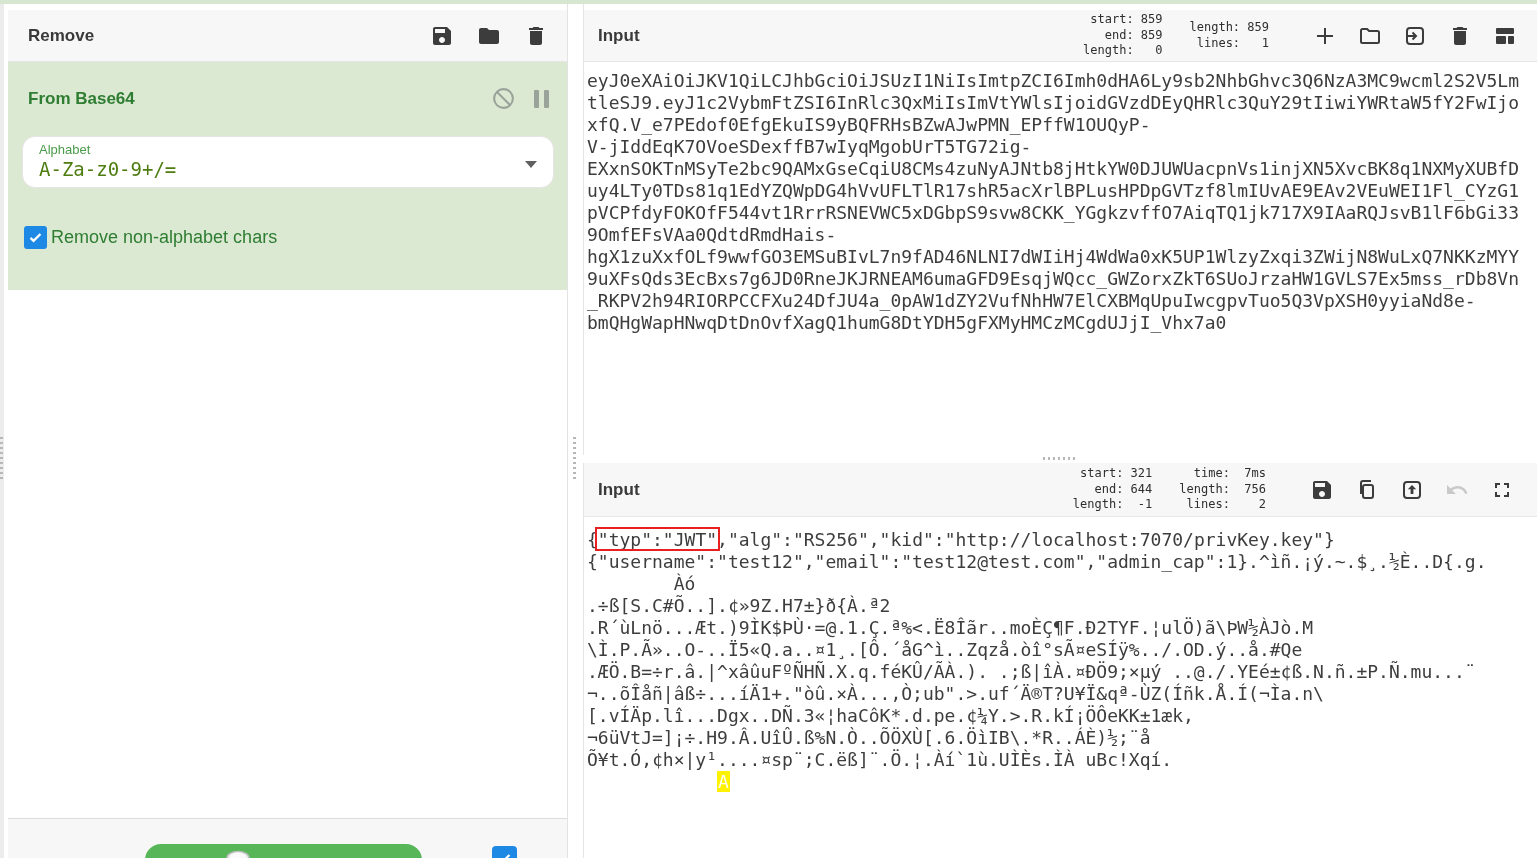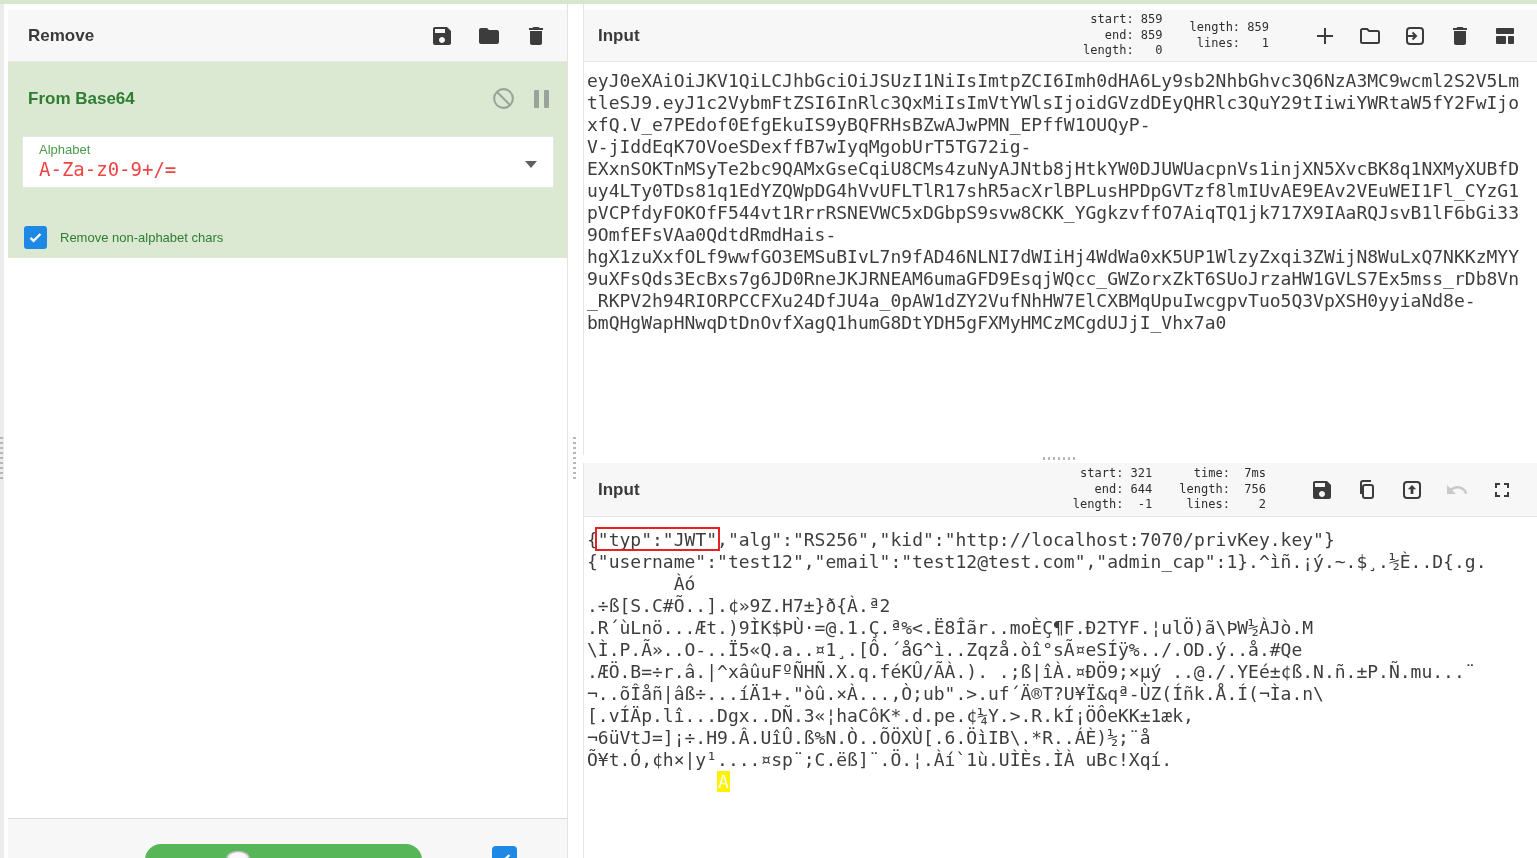--- a/index.html
+++ b/index.html
@@ -21,42 +21,42 @@
                   background:#fff; border-right:1px solid #e3e3e3; overflow:hidden; }
   .pane-header { background:#f7f7f7; border-bottom:1px solid #e7e7e7;
                  display:flex; align-items:center; }
   .recipe-header { margin-top:6px; height:52px; padding:0 18px 0 20px; }
   .pane-title { font-size:17px; font-weight:bold; color:#3a3a3a; }
   .spacer { flex:1; }
   .icon-btn { border:none; background:none; padding:0; margin-left:21px; width:26px; height:26px;
               color:#3c3c3c; display:flex; align-items:center; justify-content:center; cursor:pointer; }
   .icon-btn svg { width:24px; height:24px; display:block; }
 
-  .op-block { background:#dbe9d3; height:196px; position:relative; }
+  .op-block { background:#dbe9d3; height:228px; position:relative; }
   .op-title-row { display:flex; align-items:center; padding:24px 18px 0 20px; }
   .op-name { font-size:17px; font-weight:bold; color:#2e7d32; }
   .op-icon-btn { border:none; background:none; padding:0; margin-left:18px; color:#9aa39a;
                  display:flex; align-items:center; cursor:pointer; }
   .op-icon-btn svg { width:25px; height:25px; display:block; }
   .pause-bars { display:flex; gap:5px; }
   .pause-bars i { width:5px; height:18px; background:#9aa39a; border-radius:1px; }
 
   .arg-box { position:absolute; left:14px; top:74px; width:532px; height:52px; background:#fff;
-             border:1px solid #e6e6e6; border-radius:1px; padding:5px 14px 0 16px; cursor:text; }
+             border:1px solid #e6e6e6; border-radius:13px; padding:5px 14px 0 16px; cursor:text; }
   .arg-label { display:block; font-size:13px; color:#4a9b4a; line-height:15px; }
-  .arg-value { font-family:"DejaVu Sans Mono", monospace; font-size:19px; color:#ef4444; line-height:25px; }
+  .arg-value { font-family:"DejaVu Sans Mono", monospace; font-size:19px; color:#4d7c0f; line-height:25px; }
   .caret { position:absolute; right:16px; top:24px; width:0; height:0;
            border-left:6px solid transparent; border-right:6px solid transparent;
            border-top:7px solid #606060; }
 
   .chk-row { position:absolute; left:16px; top:164px; display:flex; align-items:center; }
   .checkbox { width:23px; height:23px; background:#1e88e5; border-radius:3px;
               display:inline-flex; align-items:center; justify-content:center; cursor:pointer; }
   .checkbox svg { width:17px; height:17px; }
-  .chk-label { margin-left:13px; font-size:13px; color:#2e7d32; }
+  .chk-label { margin-left:4px; font-size:18px; color:#2e7d32; }
 
   .recipe-empty { background:#fff; height:524px; }
   .controls { position:absolute; left:0; bottom:0; width:100%; height:40px;
               background:#f7f7f7; border-top:1px solid #dcdcdc; }
   .bake-btn { position:absolute; left:137px; top:25px; width:277px; height:44px;
               background:#57b657; border:none; border-radius:16px; cursor:pointer; }
   .bake-btn svg { position:absolute; left:78px; top:3px; width:30px; height:30px; }
   .autobake { position:absolute; left:484px; top:27px; width:25px; height:25px; border-radius:4px; }
 
   

